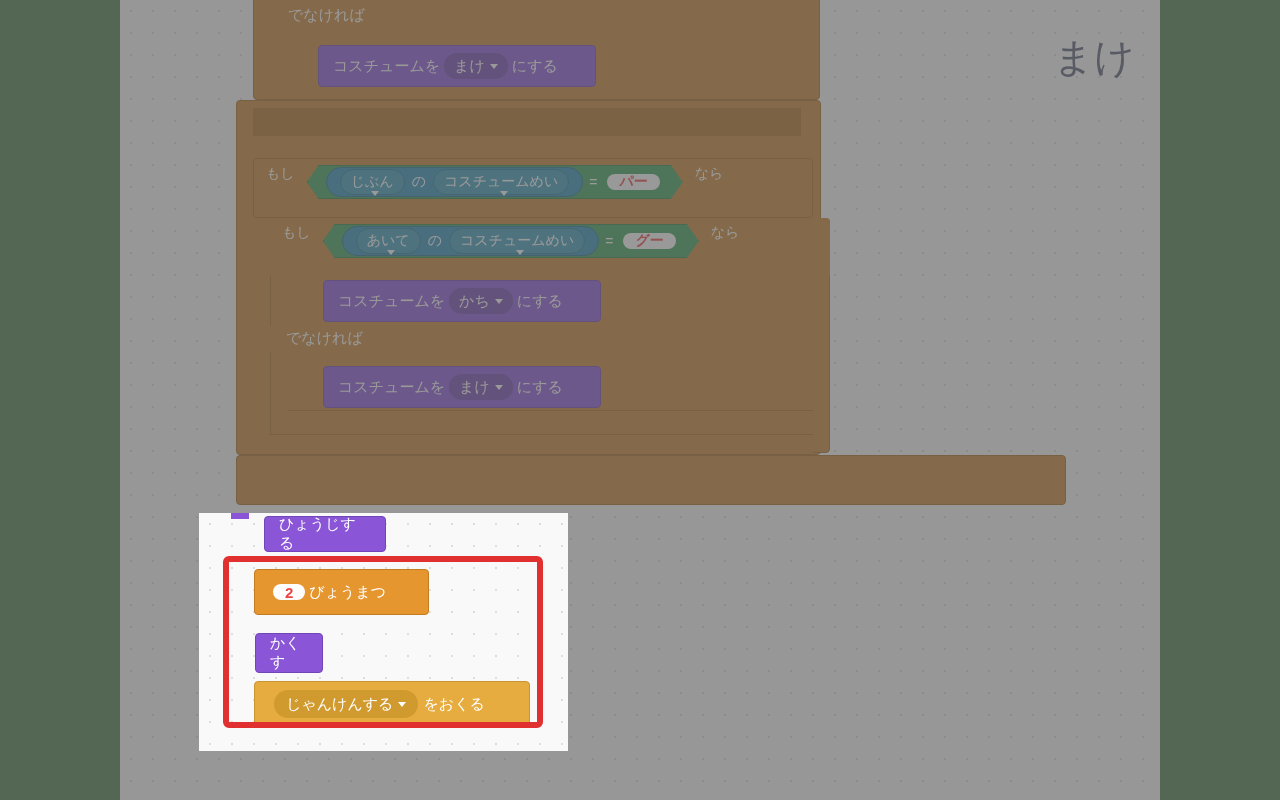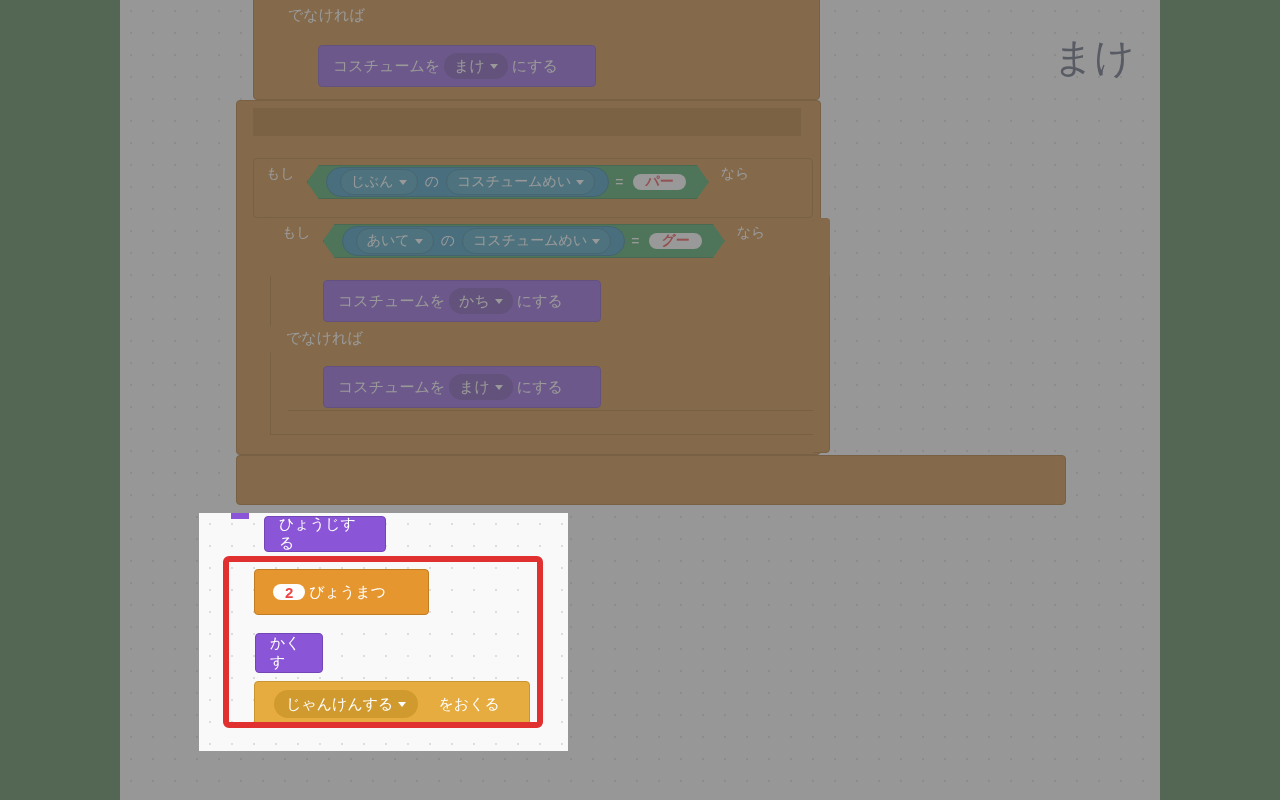--- a/index.html
+++ b/index.html
@@ -43,21 +43,21 @@
     color: #fff;
     font-size: 15px;
     font-weight: 500;
     display: flex;
     align-items: center;
     border-radius: 4px;
     white-space: nowrap;
   }
   .control { background: #c88330; border: 1px solid #a86b20; }
   .looks { background: #8a55d7; border: 1px solid #7346b8; margin-left: 33px; }
-  .events { background: #e6ac3f; border: 1px solid #c99530; gap: 15px; }
+  .events { background: #e6ac3f; border: 1px solid #c99530; }
   .operator {
     background: #3aa158;
     border: 1px solid #2d8045;
     border-radius: 4px;
     display: inline-flex;
     align-items: center;
     padding: 4px 8px;
     height: 34px;
   }
   .operator-hex {
@@ -85,20 +85,21 @@
   }
   .dropdown-pill-teal {
     background: #3a9bb8;
     border: 1px solid #2a7a94;
     border-radius: 14px;
     padding: 3px 10px;
     display: inline-flex;
     align-items: center;
     margin: 0 3px;
     height: 26px;
+    flex-direction: column;
   }
   .input-pill {
     background: #fff;
     color: #ef4444;
     border-radius: 16px;
     padding: 4px 12px;
     display: inline-flex;
     align-items: center;
     margin: 0 4px;
     font-weight: 600;

